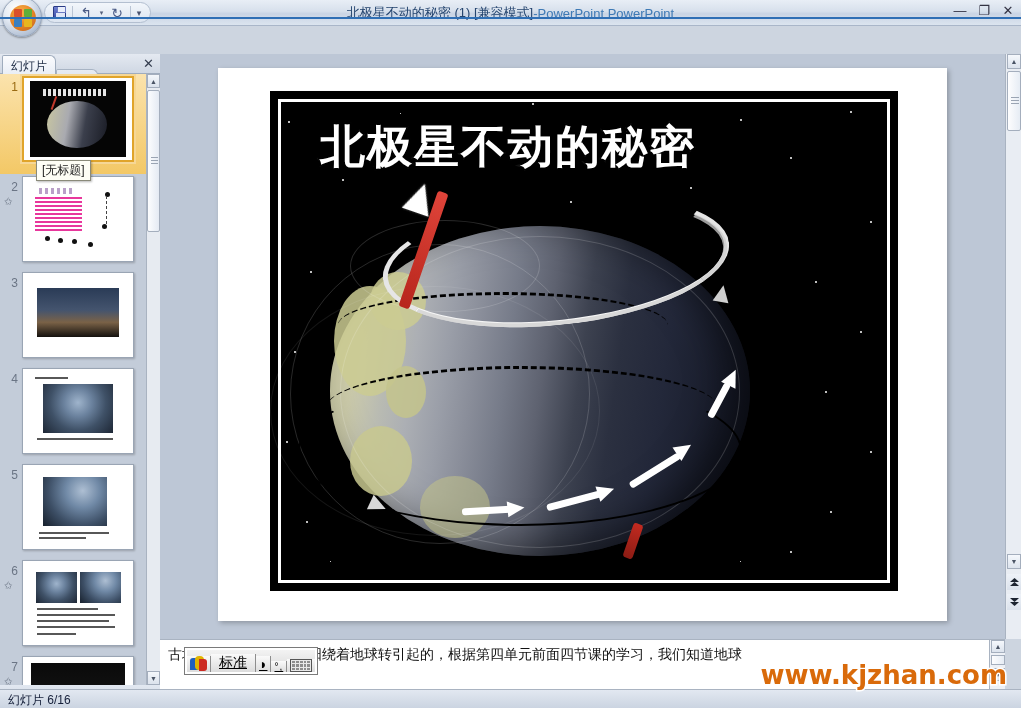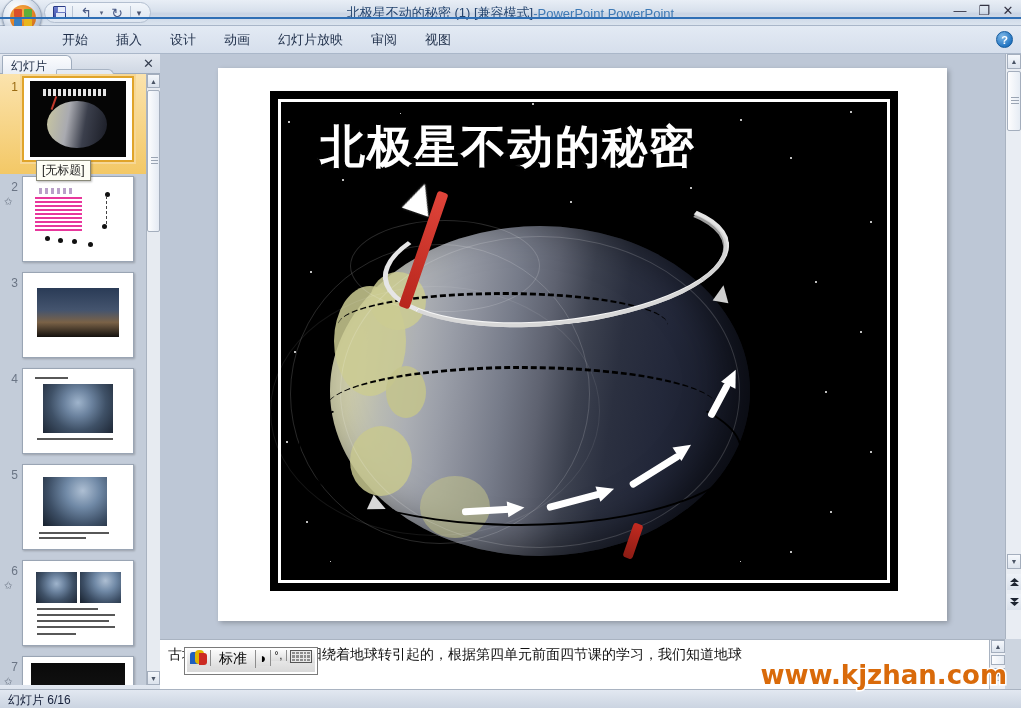--- a/index.html
+++ b/index.html
@@ -96,21 +96,21 @@
     position: absolute; left: 0; top: 54px; width: 160px; height: 631px;
     background: #c3ccd9;
   }
   .panel-tabs {
     position: absolute; left: 0; top: 0; width: 160px; height: 20px;
     background: linear-gradient(180deg,#e4e9f1,#cfd7e3);
     border-bottom: 1px solid #9facbd;
   }
   .ptab {
     position: absolute; top: 1px; height: 19px; font-size: 12px; color: #1e2c45;
-    padding: 2px 24px 0 8px; line-height: 16px;
+    padding: 2px 8px 0 8px; line-height: 16px;
   }
   .ptab.active {
     left: 2px; background: linear-gradient(180deg,#fbfcfe,#e9eef6);
     border: 1px solid #9facbd; border-bottom: none; border-radius: 2px 6px 0 0;
   }
   .ptab.inactive {
     left: 56px; background: linear-gradient(180deg,#e7ecf4,#d3dbe7);
     border: 1px solid #a8b4c4; border-bottom: none; border-radius: 2px 6px 0 0; margin-top: 14px;
   }
   .panel-close {
@@ -322,23 +322,23 @@
     font-family: "DejaVu Sans", "Liberation Sans", sans-serif;
   }
   .notes-scroll {
     position: absolute; right: 0; top: 0; width: 16px; height: 50px; background: #eef1f6;
     border-left: 1px solid #a9b3c1;
   }
 
   
   .imebar {
     position: absolute; left: 185px; top: 648px; height: 26px; z-index: 60;
-    display: flex; align-items: flex-start;
+    display: flex; align-items: flex-end;
     background: linear-gradient(180deg,#f3f3f3,#d9d9d9);
-    border: 2px solid #fff; box-shadow: 0 0 0 1px #7a7a7a;
+    border: 2px solid #fff; box-shadow: 0 0 0 1px #7a7a7a; text-decoration: underline;
   }
   .ime-cell {
     display: flex; align-items: center; justify-content: center;
     border-right: 1px solid #8d8d8d; padding: 0 3px;
     background: linear-gradient(180deg,#fafafa,#dcdcdc);
   }
   .ime-logo { width: 24px; position: relative; }
   .ime-face {
     width: 18px; height: 16px; position: relative;
   }
@@ -434,32 +434,20 @@
         </div>
     </div>
 
     <div class="wbtns">
       <span class="wbtn">—</span>
       <span class="wbtn">❐</span>
       <span class="wbtn">✕</span>
     </div>
   </div>
 
-  <div class="ribbon">
-    <div class="tabs">
-      <div class="tab">开始</div>
-      <div class="tab">插入</div>
-      <div class="tab">设计</div>
-      <div class="tab">动画</div>
-      <div class="tab">幻灯片放映</div>
-      <div class="tab">审阅</div>
-      <div class="tab">视图</div>
-    </div>
-    <div class="help-btn">?</div>
-  </div>
 
   <div class="leftpanel">
     <div class="panel-tabs">
       <div class="ptab active">幻灯片</div>
       <div class="ptab inactive">大纲</div>
       <div class="panel-close">✕</div>
     </div>
 
     <div class="thumbs">
 

